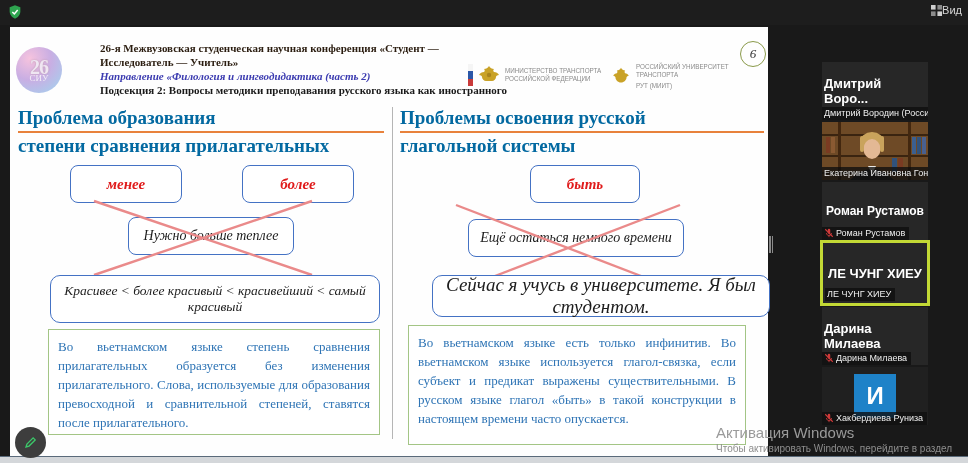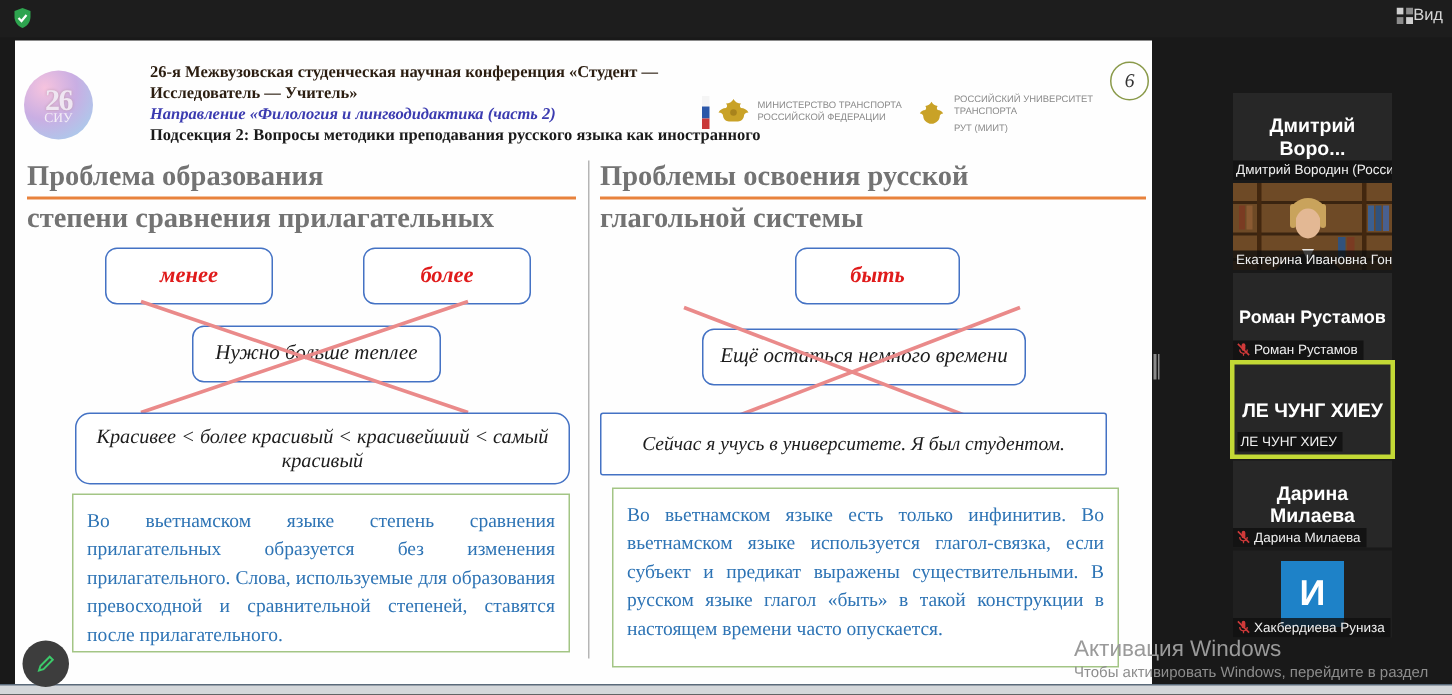--- a/index.html
+++ b/index.html
@@ -25,38 +25,38 @@
   .hdr-l3{font-size:11px;font-weight:bold;color:#1a1a1a;}
   .gov{position:absolute;top:36px;display:flex;align-items:center;gap:4px;}
   .gov-min{left:458px;} .gov-uni{left:600px;}
   .flag{width:5px;height:22px;display:flex;flex-direction:column;}
   .flag div{flex:1;}
   .gov-text{font-size:6.3px;line-height:8px;color:#8a8a8a;font-family:"Liberation Sans",sans-serif;}
   .page-circle{position:absolute;left:730px;top:14px;width:24px;height:24px;border:1px solid #8a9a4a;
                border-radius:50%;display:flex;align-items:center;justify-content:center;
                font-style:italic;font-size:13px;color:#333;}
   .divider{position:absolute;left:382px;top:80px;width:1px;height:332px;background:#b5b5b5;}
-  .col-title{position:absolute;font-size:19px;font-weight:bold;color:#737373;line-height:25px;}
+  .col-title{position:absolute;font-size:19px;font-weight:bold;color:#0369a1;line-height:25px;}
   .col-title .u{display:block;border-bottom:2px solid #e8823c;padding-bottom:1px;}
   .chip{position:absolute;border:1.5px solid #4472c4;border-radius:8px;background:#fff;
         display:flex;align-items:center;justify-content:center;
         font-weight:bold;font-style:italic;font-size:15px;color:#e01b1b;}
   .obox{position:absolute;border:1.3px solid #4472c4;border-radius:8px;background:#fff;
         display:flex;align-items:center;justify-content:center;text-align:center;
         font-style:italic;font-size:14px;color:#1c1c1c;}
   .xcross{position:absolute;pointer-events:none;}
   .note{position:absolute;border:1.2px solid #a3c585;background:#fff;padding:7px 9px;
         font-size:13px;line-height:19px;color:#2e74b5;text-align:justify;}
   
   .handle{position:absolute;left:768px;top:236px;width:6px;height:17px;cursor:pointer;
           display:flex;gap:1px;justify-content:center;}
   .handle i{display:block;width:1.5px;height:100%;background:#8a8a8a;}
   .tile{position:absolute;left:822px;width:106px;height:58px;background:#272727;cursor:pointer;
         display:flex;align-items:center;justify-content:center;overflow:hidden;}
-  .tile-name{color:#fff;font-weight:bold;font-size:12px;text-align:center;padding:0 2px;}
+  .tile-name{color:#fff;font-weight:bold;font-size:12px;padding:0 2px;}
   .tile-label{position:absolute;left:0;bottom:0;display:flex;align-items:center;gap:2px;
               background:rgba(14,14,14,.78);color:#efefef;font-size:9px;
               padding:1px 4px 2px 2px;white-space:nowrap;max-width:102px;overflow:hidden;}
   .tile.active{outline:3px solid #c3d935;outline-offset:-1px;}
   .avatar-blue{width:42px;height:44px;background:#1e82c8;display:flex;align-items:center;
                justify-content:center;color:#fff;font-size:24px;font-weight:bold;}
   
   .watermark{position:absolute;left:716px;top:424px;color:#9a9a9a;pointer-events:none;}
   .wm1{font-size:15px;line-height:18px;}
   .wm2{font-size:10px;line-height:13px;color:#8d8d8d;}
@@ -172,21 +172,21 @@
     </div>
 
     <div class="obox" style="left:458px;top:192px;width:214px;height:36px">
       <span>Ещё остаться немного времени</span>
     </div>
     <svg class="xcross" style="left:438px;top:172px" width="240" height="98" viewBox="0 0 240 98">
       <line x1="8" y1="6" x2="232" y2="92" stroke="#ea8a8a" stroke-width="2.4"></line>
       <line x1="232" y1="6" x2="8" y2="92" stroke="#ea8a8a" stroke-width="2.4"></line>
     </svg>
 
-    <div class="obox" style="left:390px;top:248px;width:336px;height:40px;font-size:13px;border-radius:2px">
+    <div class="obox" style="left:422px;top:248px;width:336px;height:40px;font-size:19px;border-radius:10px">
       <span>Сейчас я учусь в университете. Я был студентом.</span>
     </div>
 
     <div class="note" style="left:398px;top:298px;width:318px;height:104px">
       <span>Во вьетнамском языке есть только инфинитив. Во вьетнамском языке используется глагол-связка, если субъект и предикат выражены существительными. В русском языке глагол «быть» в такой конструкции в настоящем времени часто опускается.</span>
     </div>
   </div>
 
   <div class="handle">
       <i></i>

